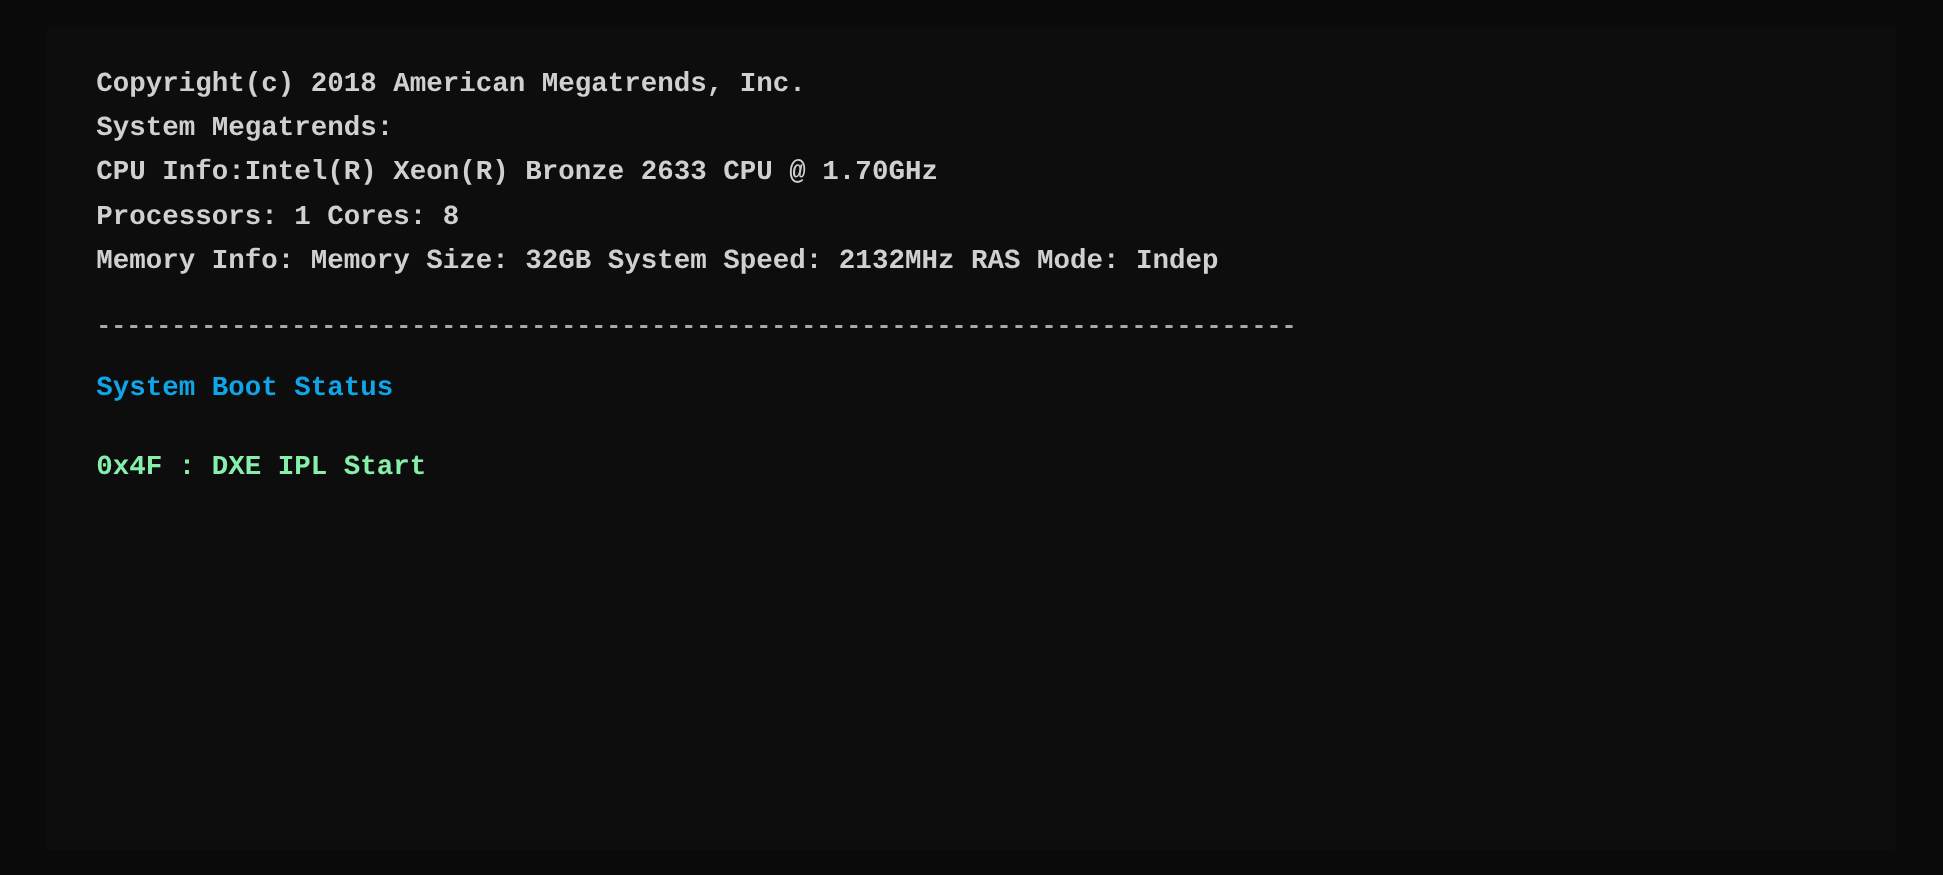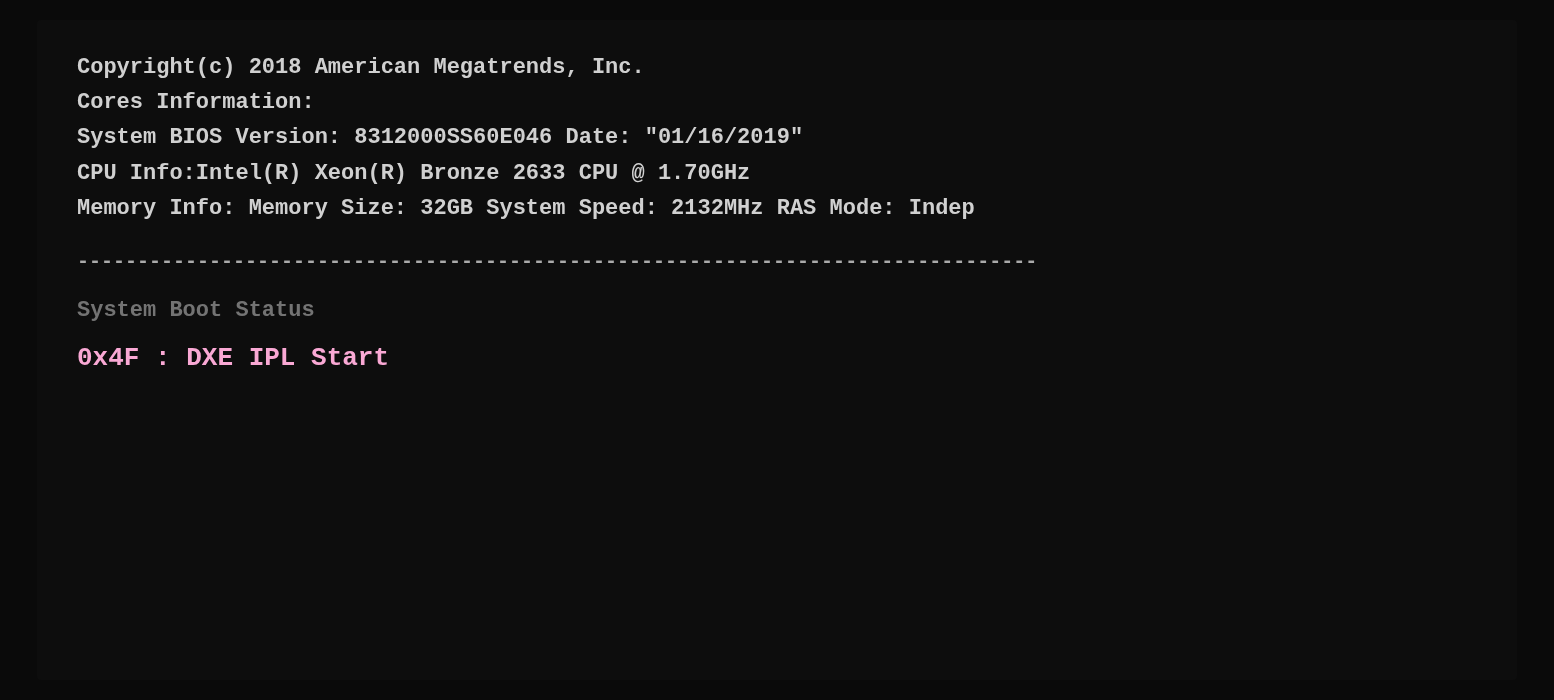--- a/index.html
+++ b/index.html
@@ -36,37 +36,37 @@
     }
 
     .divider {
       color: #aaaaaa;
       margin: 20px 0 15px 0;
       letter-spacing: 0px;
       font-size: 20px;
     }
 
     .boot-status-label {
-      color: #737373;
-      margin-bottom: 10px;
+      color: #0ea5e9;
+      margin-bottom: 28px;
     }
 
     .boot-code {
-      color: #f9a8d4;
-      font-size: 26px;
+      color: #86efac;
+      font-size: 22px;
     }
   </style>
 </head>
 <body>
 
 <div class="screen">
   <div class="white-text">Copyright(c) 2018 American Megatrends, Inc.</div>
-  <div class="white-text">Cores Information:</div>
-  <div class="white-text">System BIOS Version: 8312000SS60E046 Date: "01/16/2019"</div>
+  <div class="white-text">System Megatrends:</div>
   <div class="white-text"> CPU Info:Intel(R) Xeon(R) Bronze 2633 CPU @ 1.70GHz</div>
+  <div class="white-text">     Processors: 1 Cores: 8</div>
   <div class="white-text">Memory Info: Memory Size: 32GB   System Speed: 2132MHz RAS Mode: Indep</div>
 
   <div class="divider">--------------------------------------------------------------------------------</div>
 
   <div class="boot-status-label">System Boot Status</div>
 
   <div class="boot-code">0x4F : DXE IPL Start</div>
 </div>
 
 </body></html>

